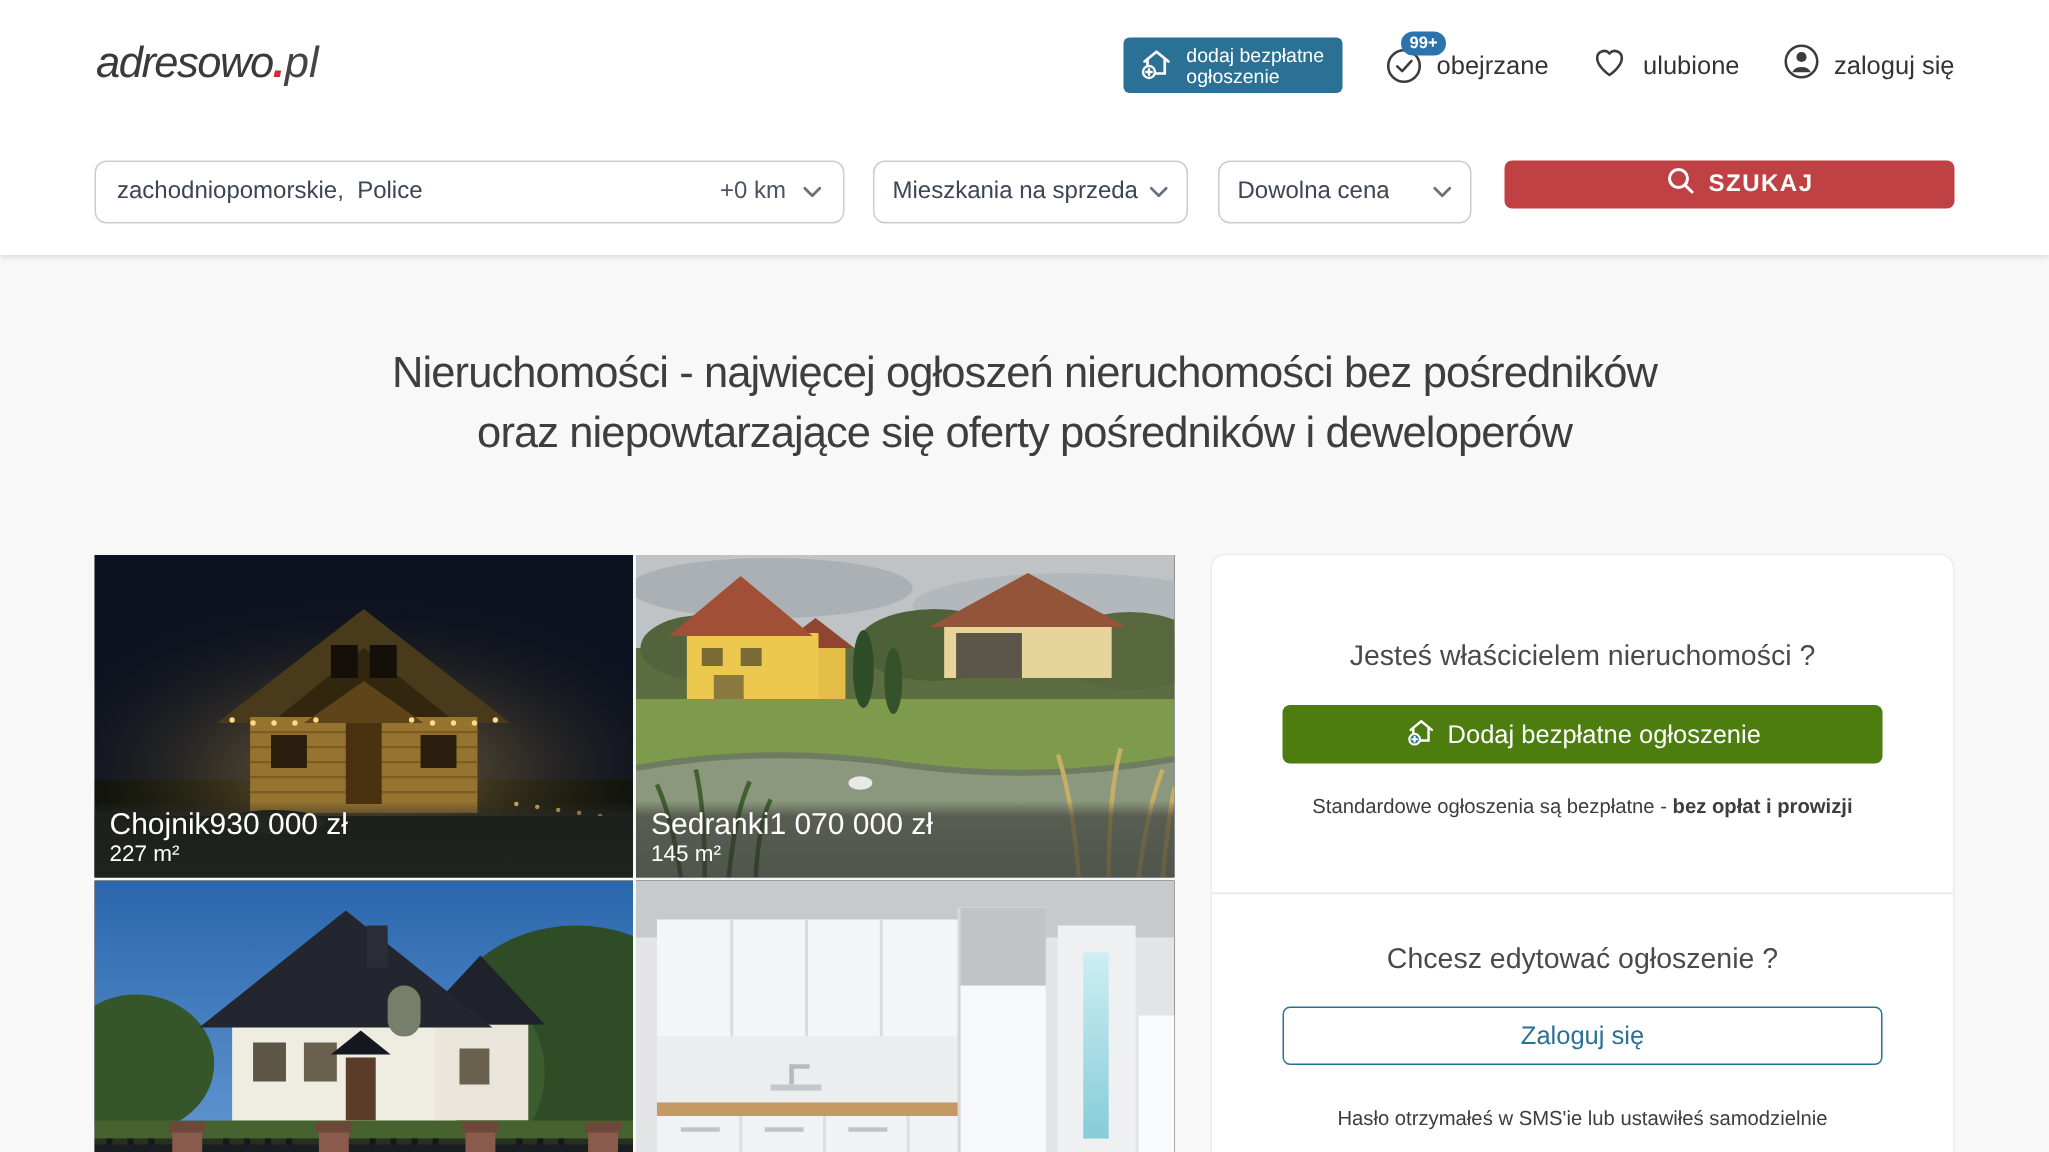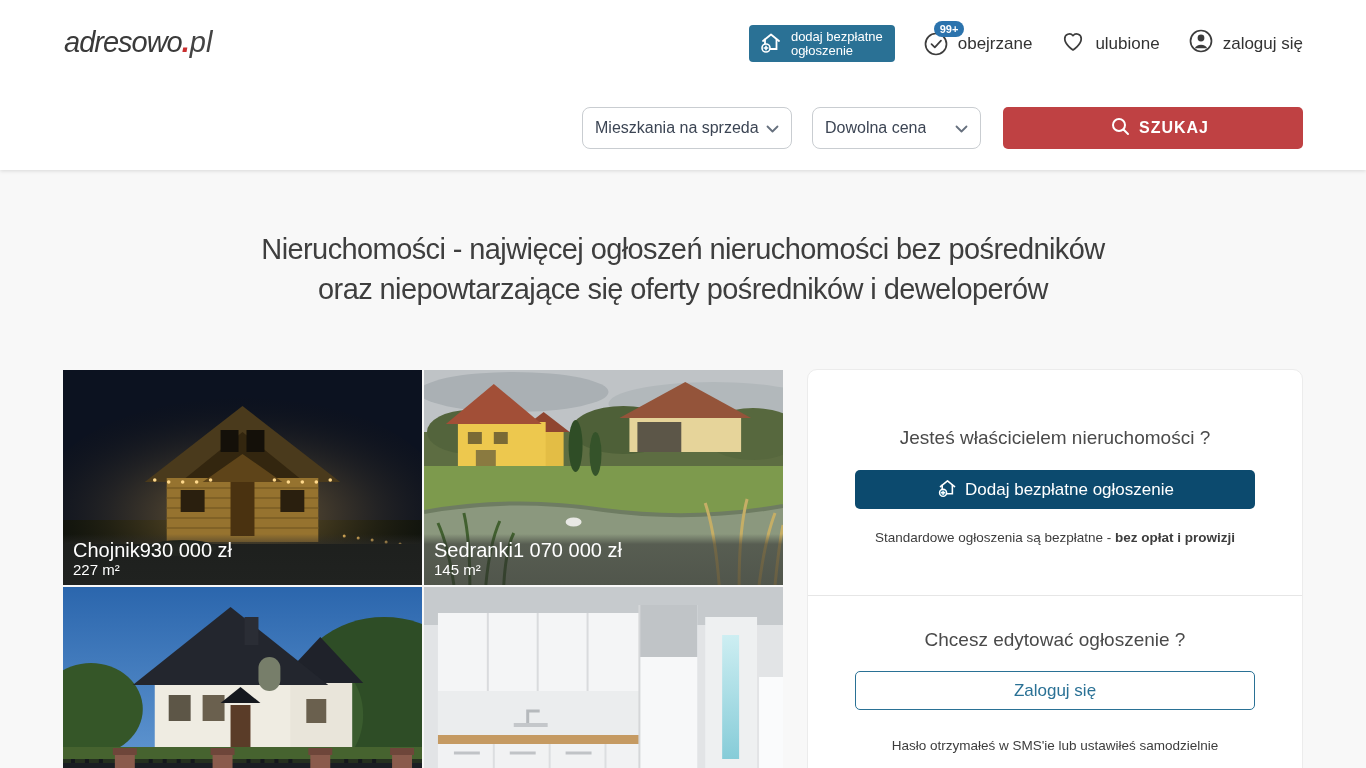--- a/index.html
+++ b/index.html
@@ -30,21 +30,21 @@
                border:1px solid #c9cdd1; border-radius:8px; display:flex; align-items:center;
                padding:0 14px; font-size:16px; color:#3c4554; cursor:text; }
   .loc-text { flex:1; white-space:pre; overflow:hidden; }
   .radius { display:flex; align-items:center; gap:11px; color:#4a5462; cursor:pointer; }
   .select { position:absolute; top:107px; height:42px; background:#fff; border:1px solid #c9cdd1;
             border-radius:8px; display:flex; align-items:center; justify-content:space-between;
             padding:0 12px; font-size:16px; color:#3c4554; cursor:pointer; }
   .select .sel-text { overflow:hidden; white-space:nowrap; }
   .select.cat { left:582px; width:210px; }
   .select.price { left:812px; width:169px; }
-  .szukaj { position:absolute; left:1003px; top:107px; width:300px; height:42px; background:#bf4143;
+  .szukaj { position:absolute; left:1003px; top:107px; width:300px; height:32px; background:#bf4143;
             border:none; border-radius:5px; color:#fff; font-size:16px; font-weight:bold;
             letter-spacing:1px; display:flex; align-items:center; justify-content:center; gap:9px;
             cursor:pointer; font-family:"Liberation Sans", sans-serif;padding-left:14px; }
 
   
   .hero-title { position:absolute; top:229px; left:0; width:1366px; text-align:center;
                 font-size:29px; font-weight:400; color:#3e3e3e; line-height:40px; letter-spacing:-0.6px; }
 
   
   .cards { position:absolute; left:63px; top:370px; width:720px; display:grid;
@@ -55,21 +55,21 @@
              background:linear-gradient(180deg, rgba(45,45,45,0) 0%, rgba(45,45,45,.55) 20%, rgba(45,45,45,.62) 100%); }
   .cap1 { display:flex; justify-content:flex-start; font-size:20px; line-height:20px; }
   .cap2 { text-align:right; font-size:15px; line-height:20px; min-height:20px;margin-top:40px; }
 
   
   .sidebar { position:absolute; left:807px; top:369px; width:496px; height:440px; background:#fff;
              border:1px solid #ececec; border-radius:10px; text-align:center; }
   .sb-section-1 { padding-top:57px; }
   .sb-section-2 { padding-top:33px; }
   .sidebar h2 { font-size:19px; font-weight:400; color:#4a4a4a; }
-  .sb-btn-primary { margin:21px auto 0; width:400px; height:39px; background:#0c4a6e; border:none;
+  .sb-btn-primary { margin:21px auto 0; width:400px; height:39px; background:#4d7c0f; border:none;
                     border-radius:5px; color:#fff; font-size:17px; display:flex; align-items:center;
                     justify-content:center; gap:6px; cursor:pointer; font-family:"Liberation Sans", sans-serif; }
   .sb-btn-outline { margin:20px auto 0; width:400px; height:39px; background:#fff; border:1px solid #2a7195;
                     border-radius:5px; color:#2a7195; font-size:17px; display:flex; align-items:center;
                     justify-content:center; cursor:pointer; font-family:"Liberation Sans", sans-serif; }
   .sb-note { margin-top:21px; font-size:13.5px; color:#3d3d3d; }
   .sb-note-2 { margin-top:28px; }
   .sb-divider { margin-top:50px; border-top:1px solid #e6e6e6; height:0; }
 </style>
 </head>
@@ -126,20 +126,31 @@
           <svg width="26" height="26" viewBox="0 0 26 26" fill="none">
             <circle cx="13" cy="13" r="10.5" stroke="#3c3c3c" stroke-width="1.7"></circle>
             <circle cx="13" cy="10" r="3.4" fill="#3c3c3c"></circle>
             <path d="M6.8 20.2 a6.6 5.4 0 0 1 12.4 0 z" fill="#3c3c3c"></path>
           </svg>
         </span>
         <span>zaloguj się</span>
       </div>
     </div>
 
+    <div class="loc-input">
+      <span class="loc-text">zachodniopomorskie,  Police</span>
+      <span class="radius">
+        <span>+0 km</span>
+        <span>
+          <svg width="13" height="8" viewBox="0 0 13 8" fill="none">
+              <path d="M1.5 1.5 L6.5 6.5 L11.5 1.5" stroke="#66707e" stroke-width="1.8" stroke-linecap="round" stroke-linejoin="round"></path>
+            </svg>
+        </span>
+      </span>
+    </div>
 
     <div class="select cat">
       <span class="sel-text">Mieszkania na sprzeda</span>
       <span>
         <svg width="13" height="8" viewBox="0 0 13 8" fill="none">
             <path d="M1.5 1.5 L6.5 6.5 L11.5 1.5" stroke="#66707e" stroke-width="1.8" stroke-linecap="round" stroke-linejoin="round"></path>
           </svg>
       </span>
     </div>
 

